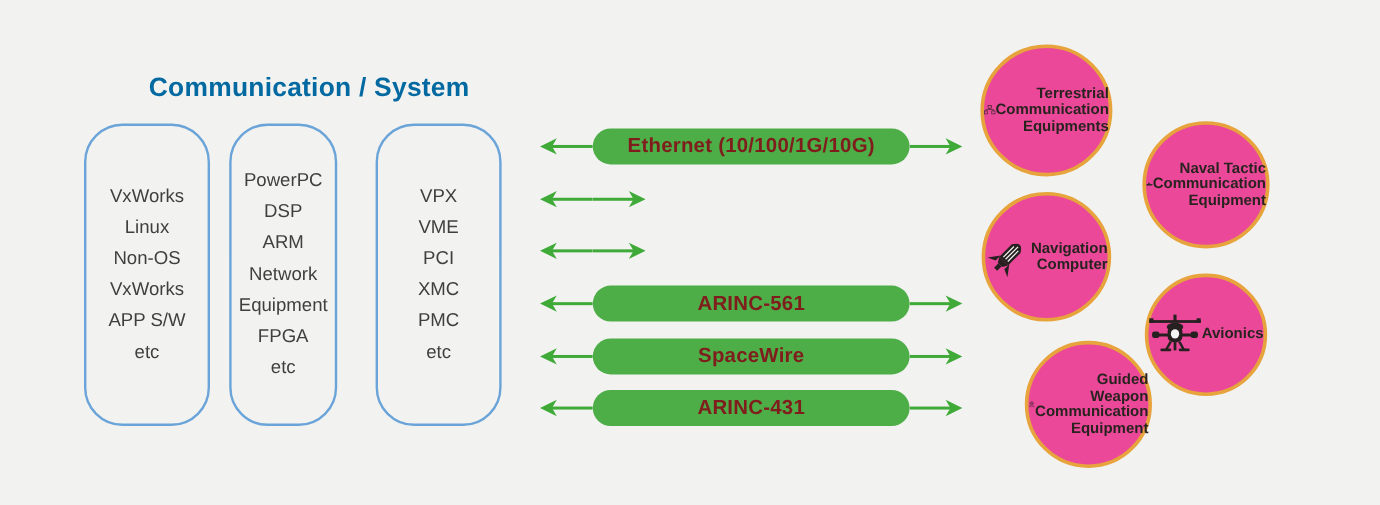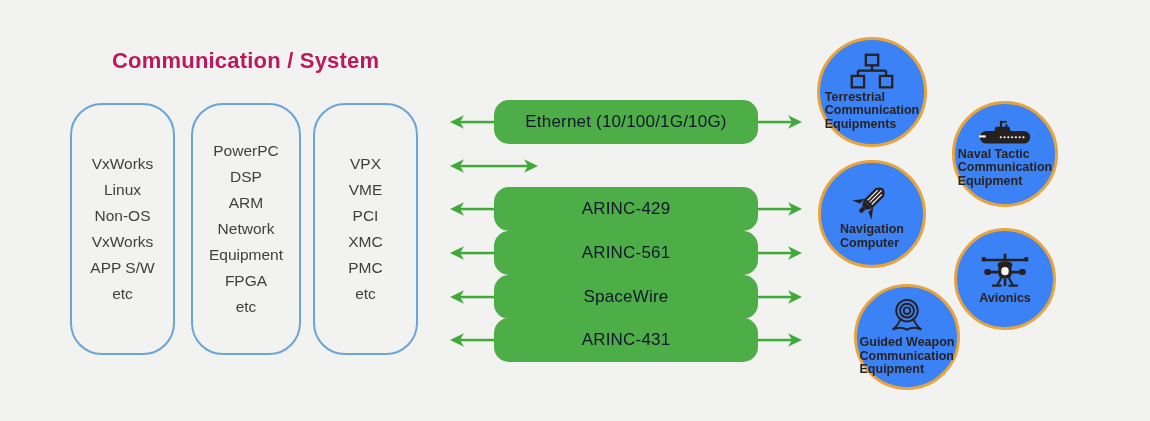--- a/index.html
+++ b/index.html
@@ -1,45 +1,45 @@
 <!DOCTYPE html>
 <html><head>
 <meta charset="utf-8">
 <style>
   html,body{margin:0;padding:0;background:#e6e6e6;}
   .canvas{
     position:relative;width:1150px;height:421px;background:#f2f2f1;
     font-family:"Liberation Sans",sans-serif;overflow:hidden;
   }
   .title{
-    position:absolute;left:112px;top:48px;margin:0;
-    font-size:22px;font-weight:700;color:#be185d;letter-spacing:.2px;
+    position:absolute;left:112px;top:48px;margin:12px;
+    font-size:22px;font-weight:700;color:#0369a1;letter-spacing:.2px;
   }
   
   .box{
     position:absolute;top:103px;height:252px;width:105px;
     border:2.5px solid #6aa4d8;border-radius:32px;box-sizing:border-box;
     display:flex;flex-direction:column;align-items:center;justify-content:center;
   }
-  .box1{left:70px}.box2{left:191px;width:110px}.box3{left:313px}
+  .box1{left:70px}.box2{left:191px;width:90px}.box3{left:313px}
   .box-item{font-size:15.5px;line-height:26px;color:#3f3f3f;white-space:nowrap}
   
   .buses{position:absolute;left:450px;top:107px;display:flex;flex-direction:column;gap:13.7px}
   .bus-row{display:flex;align-items:center;height:30px}
   .arrow{flex:0 0 auto;display:block;fill:#3faa38}
   .pill{
-    width:264px;height:44px;border-radius:15px;background:#4dad47;
-    color:#0f172a;font-size:17px;font-weight:400;letter-spacing:.2px;
+    width:264px;height:30px;border-radius:15px;background:#4dad47;
+    color:#7f1d1d;font-size:17px;font-weight:700;letter-spacing:.2px;
     display:flex;align-items:center;justify-content:center;white-space:nowrap;
   }
   
   .circle{
-    position:absolute;border:3.5px solid #e7a43c;border-radius:50%;background:#3b82f6;
-    box-sizing:border-box;display:flex;flex-direction:column;align-items:center;justify-content:center;
-    text-align:left;
+    position:absolute;border:3.5px solid #e7a43c;border-radius:50%;background:#ec4899;
+    box-sizing:border-box;display:flex;flex-direction:row;align-items:center;justify-content:center;
+    text-align:right;
   }
   .c-terrestrial{left:817px;top:37px;width:110px;height:110px}
   .c-naval{left:952px;top:101px;width:106px;height:106px}
   .c-navigation{left:818px;top:160px;width:108px;height:108px}
   .c-avionics{left:954px;top:228px;width:102px;height:102px}
   .c-guided{left:854px;top:284px;width:106px;height:106px}
   .eq-icon{display:block;margin-bottom:1px}
   .eq-label{
     font-size:12.5px;line-height:1.08;font-weight:700;color:#292320;
     white-space:pre-line;
@@ -107,21 +107,20 @@
           <use href="#arr-l"></use>
         </svg>
       <svg class="arrow" width="44" height="16">
           <use href="#arr-r"></use>
         </svg>
     </div>
     <div class="bus-row">
       <svg class="arrow" width="44" height="16">
           <use href="#arr-l"></use>
         </svg>
-      <div class="pill">ARINC-429</div>
       <svg class="arrow" width="44" height="16">
           <use href="#arr-r"></use>
         </svg>
     </div>
     <div class="bus-row">
       <svg class="arrow" width="44" height="16">
           <use href="#arr-l"></use>
         </svg>
       <div class="pill">ARINC-561</div>
       <svg class="arrow" width="44" height="16">

